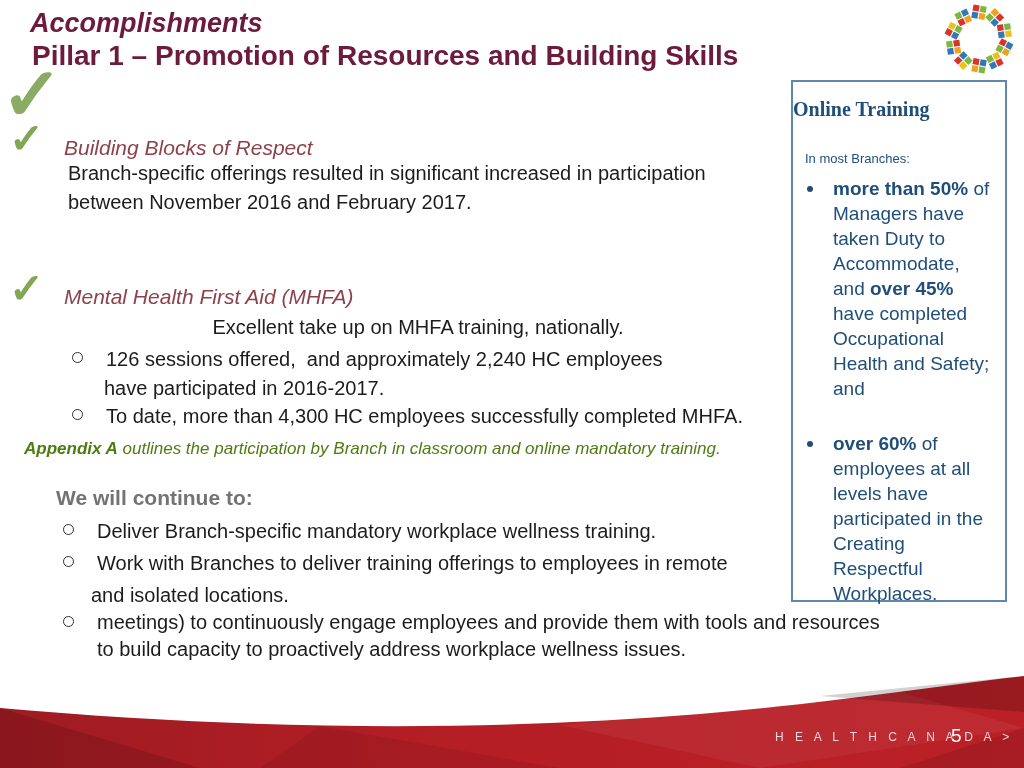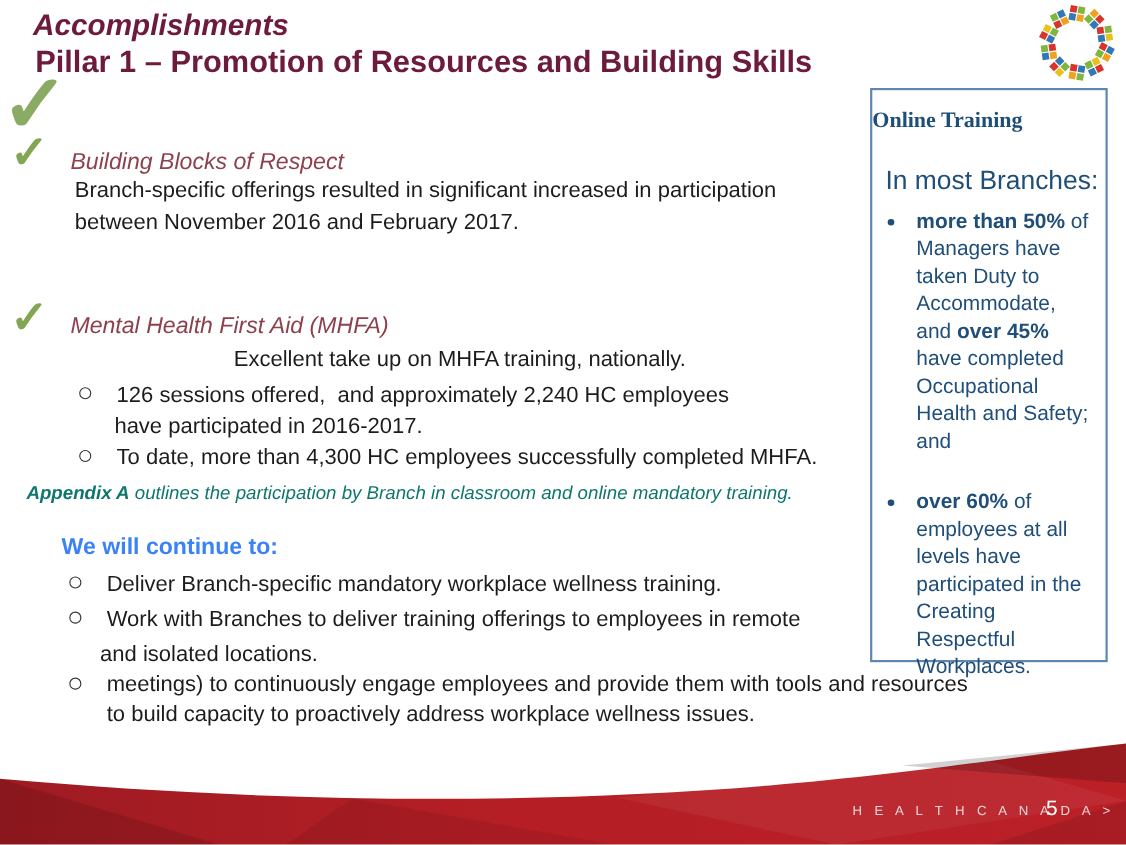--- a/index.html
+++ b/index.html
@@ -36,37 +36,37 @@
     border-radius:50%; margin:7px 0 0 0; background:transparent;
   }
   .o-text { margin-left:23px; }
 
   .bb-bullets   { left:72px; top:214px; width:700px; }
   .bb-bullets .obullet-row { margin-bottom:7px; }
   .mhfa-b1 { left:72px; top:345px; width:720px; }
   .mhfa-b1-l2 { left:104px; top:374px; }
   .mhfa-b2 { left:72px; top:402px; width:740px; }
 
-  .appendix { left:24px; top:439px; font-size:17px; font-style:italic; color:#0f766e; width:760px; }
+  .appendix { left:24px; top:439px; font-size:17px; font-style:italic; color:#4d7c0f; width:760px; }
   .appendix b { font-weight:bold; }
 
-  .continue-heading { left:56px; top:486px; font-size:21px; font-weight:bold; color:#3b82f6; }
+  .continue-heading { left:56px; top:486px; font-size:21px; font-weight:bold; color:#737373; }
   .cont-b1 { left:63px; top:517px; width:900px; }
   .cont-b2 { left:63px; top:549px; width:900px; }
   .cont-b2-l2 { left:91px; top:581px; }
   .cont-b3 { left:63px; top:609px; width:920px; }
   .cont-b3 .o-text div { line-height:27px; }
 
   
   .online-box {
     left:791px; top:80px; width:212px; height:518px;
     border:2px solid #5f87ad; background:#ffffff; color:#1f4e79;
   }
   .ob-title { margin-top:16px; text-align:left; font-size:20px; font-weight:bold;font-family:Liberation Serif, serif; }
-  .ob-sub { margin:30px 0 0 12px; font-size:24px; }
+  .ob-sub { margin:30px 0 0 12px; font-size:13px; }
   .ob-bullet { display:flex; margin:10px 0 0 14px; font-size:19px; line-height:25px; }
   .ob-dot { flex:0 0 auto; width:6px; height:6px; border-radius:50%; background:#1f4e79; margin-top:10px; }
   .ob-btext { margin-left:20px; width:160px; }
   .ob-bullet2 { margin-top:30px; }
   .bold { font-weight:bold; }
 
   
   .footer-svg { position:absolute; left:0; bottom:0; width:1024px; height:100px; display:block; }
   .footer-brand {
     left:775px; top:730px; font-size:12px; letter-spacing:4px;

